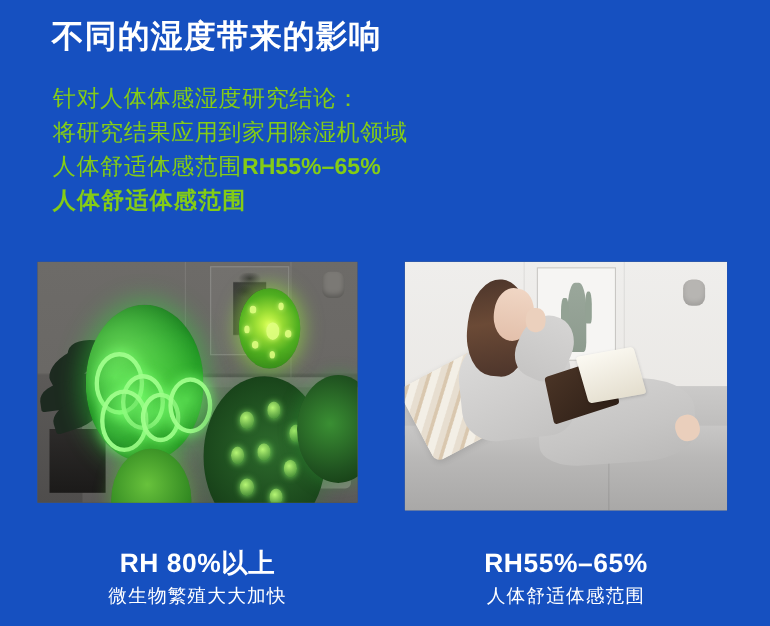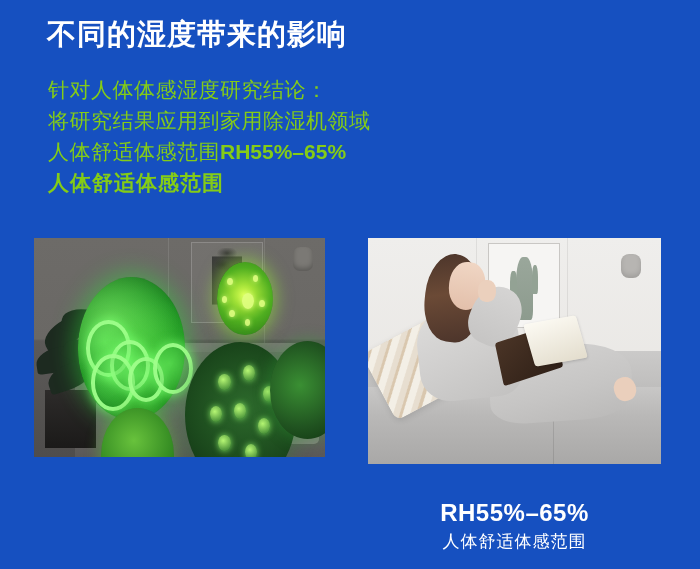--- a/index.html
+++ b/index.html
@@ -557,19 +557,23 @@
         <div class="hair"></div>
         <div class="face"></div>
         <div class="arm-up"></div>
         <div class="hand"></div>
         <div class="book-cover"></div>
         <div class="book-pages"></div>
       </div>
     </div>
   </div>
 
+  <div class="caption caption-left">
+    <span class="cap-title">RH 80%以上</span>
+    <span class="cap-sub">微生物繁殖大大加快</span>
+  </div>
 
   <div class="caption caption-right">
     <span class="cap-title">RH55%–65%</span>
     <span class="cap-sub">人体舒适体感范围</span>
   </div>
 
 </div>
 
 </body></html>

